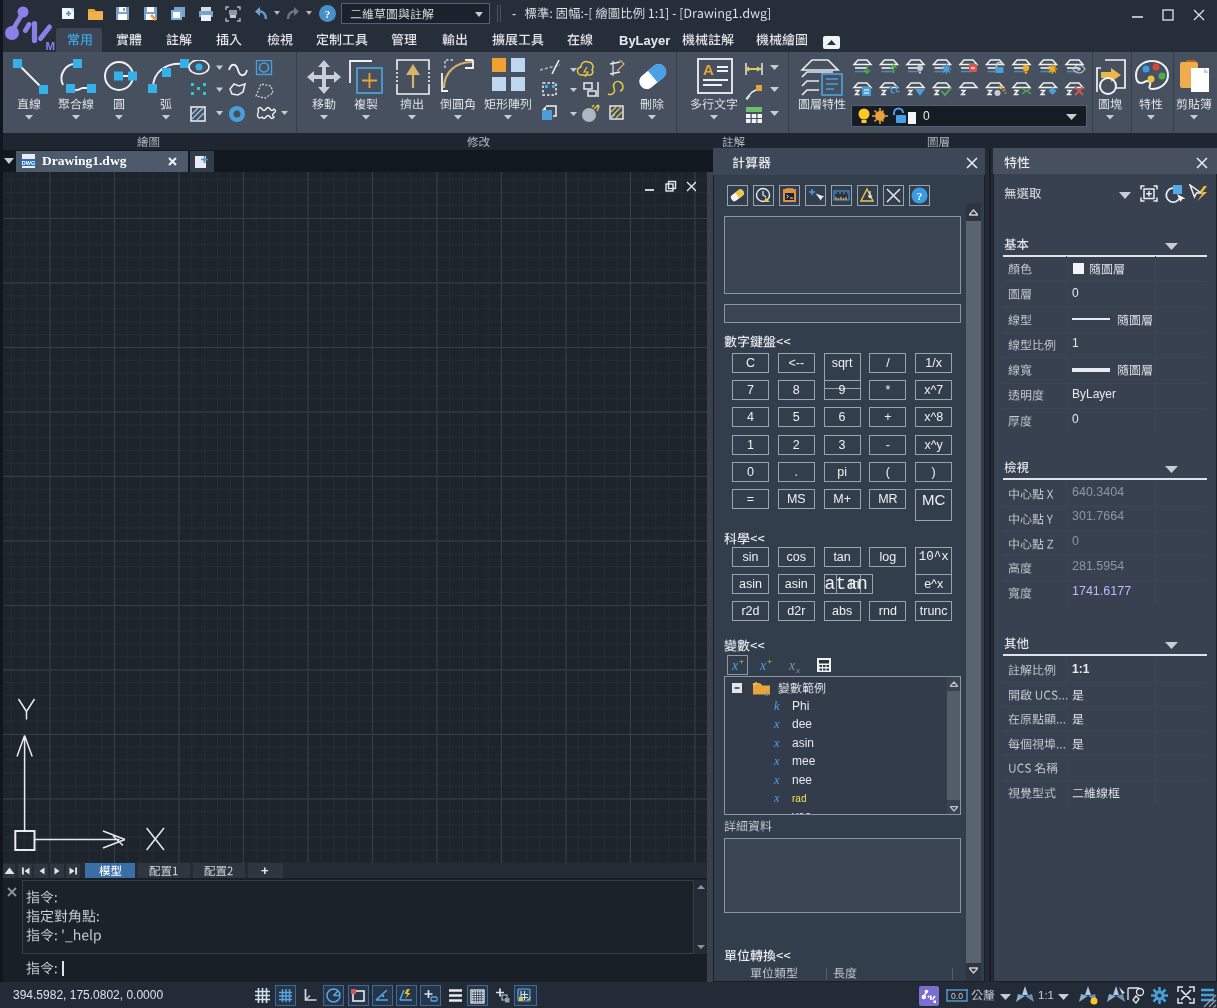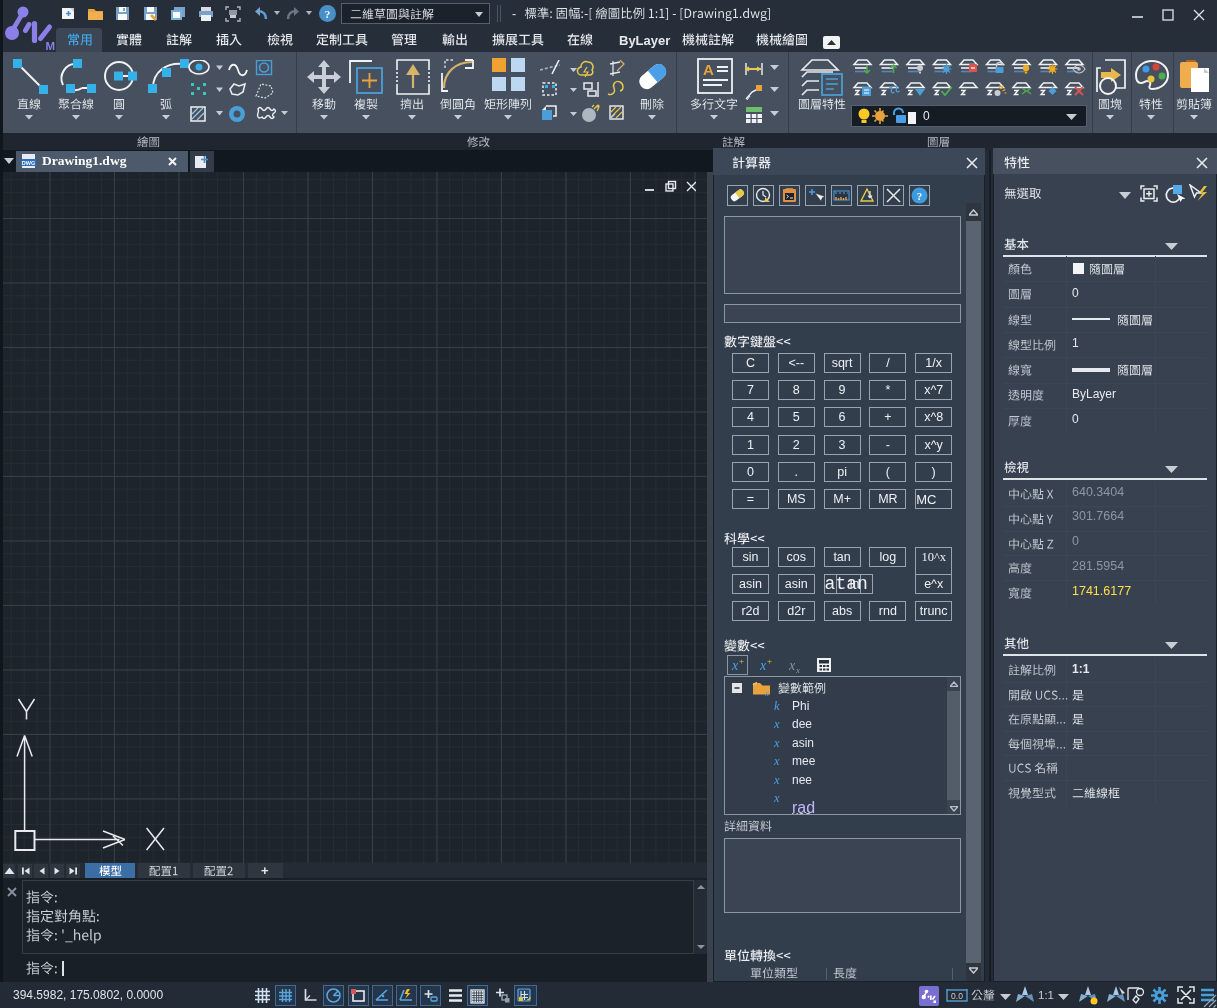--- a/index.html
+++ b/index.html
@@ -1171,21 +1171,21 @@
 <svg style="position:absolute;left:724.0px;top:334.6px;overflow:visible;" width="66.8" height="16.9" viewBox="0 -88 514 130" fill="#eceef2">
     <use href="#g108" x="0"></use>
     <use href="#g109" x="100"></use>
     <use href="#g110" x="200"></use>
     <use href="#g111" x="300"></use>
     <use href="#g112" x="400"></use>
     <use href="#g112" x="457"></use>
   </svg>
 <div class="abs" style="left:732.0px;top:353.0px;width:37px;height:20px;border:1px solid #9aa3b0;color:#eef0f4;font-size:12.5px;text-align:center;line-height:19px;font-family:'Liberation Sans'">C</div>
 <div class="abs" style="left:777.8px;top:353.0px;width:37px;height:20px;border:1px solid #9aa3b0;color:#eef0f4;font-size:12.5px;text-align:center;line-height:19px;font-family:'Liberation Sans'">&lt;--</div>
-<div class="abs" style="left:823.6px;top:353.0px;width:37px;height:20px;border:1px solid #9aa3b0;color:#eef0f4;font-size:12.5px;text-align:center;line-height:19px;font-family:'Liberation Sans'">sqrt</div>
+<div class="abs" style="left:823.6px;top:353.0px;width:37px;height:36px;border:1px solid #9aa3b0;color:#eef0f4;font-size:12.5px;text-align:center;line-height:19px;font-family:'Liberation Sans'">sqrt</div>
 <div class="abs" style="left:869.4px;top:353.0px;width:37px;height:20px;border:1px solid #9aa3b0;color:#eef0f4;font-size:12.5px;text-align:center;line-height:19px;font-family:'Liberation Sans'">/</div>
 <div class="abs" style="left:915.2px;top:353.0px;width:37px;height:20px;border:1px solid #9aa3b0;color:#eef0f4;font-size:12.5px;text-align:center;line-height:19px;font-family:'Liberation Sans'">1/x</div>
 <div class="abs" style="left:732.0px;top:380.2px;width:37px;height:20px;border:1px solid #9aa3b0;color:#eef0f4;font-size:12.5px;text-align:center;line-height:19px;font-family:'Liberation Sans'">7</div>
 <div class="abs" style="left:777.8px;top:380.2px;width:37px;height:20px;border:1px solid #9aa3b0;color:#eef0f4;font-size:12.5px;text-align:center;line-height:19px;font-family:'Liberation Sans'">8</div>
 <div class="abs" style="left:823.6px;top:380.2px;width:37px;height:20px;border:1px solid #9aa3b0;color:#eef0f4;font-size:12.5px;text-align:center;line-height:19px;font-family:'Liberation Sans'">9</div>
 <div class="abs" style="left:869.4px;top:380.2px;width:37px;height:20px;border:1px solid #9aa3b0;color:#eef0f4;font-size:12.5px;text-align:center;line-height:19px;font-family:'Liberation Sans'">*</div>
 <div class="abs" style="left:915.2px;top:380.2px;width:37px;height:20px;border:1px solid #9aa3b0;color:#eef0f4;font-size:12.5px;text-align:center;line-height:19px;font-family:'Liberation Sans'">x^7</div>
 <div class="abs" style="left:732.0px;top:407.4px;width:37px;height:20px;border:1px solid #9aa3b0;color:#eef0f4;font-size:12.5px;text-align:center;line-height:19px;font-family:'Liberation Sans'">4</div>
 <div class="abs" style="left:777.8px;top:407.4px;width:37px;height:20px;border:1px solid #9aa3b0;color:#eef0f4;font-size:12.5px;text-align:center;line-height:19px;font-family:'Liberation Sans'">5</div>
 <div class="abs" style="left:823.6px;top:407.4px;width:37px;height:20px;border:1px solid #9aa3b0;color:#eef0f4;font-size:12.5px;text-align:center;line-height:19px;font-family:'Liberation Sans'">6</div>
@@ -1198,32 +1198,32 @@
 <div class="abs" style="left:915.2px;top:434.6px;width:37px;height:20px;border:1px solid #9aa3b0;color:#eef0f4;font-size:12.5px;text-align:center;line-height:19px;font-family:'Liberation Sans'">x^y</div>
 <div class="abs" style="left:732.0px;top:461.8px;width:37px;height:20px;border:1px solid #9aa3b0;color:#eef0f4;font-size:12.5px;text-align:center;line-height:19px;font-family:'Liberation Sans'">0</div>
 <div class="abs" style="left:777.8px;top:461.8px;width:37px;height:20px;border:1px solid #9aa3b0;color:#eef0f4;font-size:12.5px;text-align:center;line-height:19px;font-family:'Liberation Sans'">.</div>
 <div class="abs" style="left:823.6px;top:461.8px;width:37px;height:20px;border:1px solid #9aa3b0;color:#eef0f4;font-size:12.5px;text-align:center;line-height:19px;font-family:'Liberation Sans'">pi</div>
 <div class="abs" style="left:869.4px;top:461.8px;width:37px;height:20px;border:1px solid #9aa3b0;color:#eef0f4;font-size:12.5px;text-align:center;line-height:19px;font-family:'Liberation Sans'">(</div>
 <div class="abs" style="left:915.2px;top:461.8px;width:37px;height:20px;border:1px solid #9aa3b0;color:#eef0f4;font-size:12.5px;text-align:center;line-height:19px;font-family:'Liberation Sans'">)</div>
 <div class="abs" style="left:732.0px;top:489.0px;width:37px;height:20px;border:1px solid #9aa3b0;color:#eef0f4;font-size:12.5px;text-align:center;line-height:19px;font-family:'Liberation Sans'">=</div>
 <div class="abs" style="left:777.8px;top:489.0px;width:37px;height:20px;border:1px solid #9aa3b0;color:#eef0f4;font-size:12.5px;text-align:center;line-height:19px;font-family:'Liberation Sans'">MS</div>
 <div class="abs" style="left:823.6px;top:489.0px;width:37px;height:20px;border:1px solid #9aa3b0;color:#eef0f4;font-size:12.5px;text-align:center;line-height:19px;font-family:'Liberation Sans'">M+</div>
 <div class="abs" style="left:869.4px;top:489.0px;width:37px;height:20px;border:1px solid #9aa3b0;color:#eef0f4;font-size:12.5px;text-align:center;line-height:19px;font-family:'Liberation Sans'">MR</div>
-<div class="abs" style="left:915.2px;top:489.0px;width:37px;height:20px;border:1px solid #9aa3b0;color:#eef0f4;font-size:13px;line-height:19px;font-family:'Liberation Sans'">MC</div>
+<div class="abs" style="left:915.2px;top:489.0px;width:37px;height:32px;border:1px solid #9aa3b0;color:#eef0f4;font-size:15px;text-align:center;line-height:19px;font-family:'Liberation Sans'">MC</div>
 <svg style="position:absolute;left:724.0px;top:531.6px;overflow:visible;" width="40.8" height="16.9" viewBox="0 -88 314 130" fill="#eceef2">
     <use href="#g113" x="0"></use>
     <use href="#g114" x="100"></use>
     <use href="#g112" x="200"></use>
     <use href="#g112" x="257"></use>
   </svg>
 <div class="abs" style="left:732.0px;top:547.0px;width:37px;height:20px;border:1px solid #9aa3b0;color:#eef0f4;font-size:12.5px;text-align:center;line-height:19px;font-family:'Liberation Sans'">sin</div>
 <div class="abs" style="left:777.8px;top:547.0px;width:37px;height:20px;border:1px solid #9aa3b0;color:#eef0f4;font-size:12.5px;text-align:center;line-height:19px;font-family:'Liberation Sans'">cos</div>
 <div class="abs" style="left:823.6px;top:547.0px;width:37px;height:20px;border:1px solid #9aa3b0;color:#eef0f4;font-size:12.5px;text-align:center;line-height:19px;font-family:'Liberation Sans'">tan</div>
 <div class="abs" style="left:869.4px;top:547.0px;width:37px;height:20px;border:1px solid #9aa3b0;color:#eef0f4;font-size:12.5px;text-align:center;line-height:19px;font-family:'Liberation Sans'">log</div>
-<div class="abs" style="left:915.2px;top:547.0px;width:37px;height:28px;border:1px solid #9aa3b0;color:#eef0f4;font-size:12.5px;text-align:center;line-height:19px;font-family:Liberation Serif, serif">10^x</div>
+<div class="abs" style="left:915.2px;top:547.0px;width:37px;height:28px;border:1px solid #9aa3b0;color:#eef0f4;font-size:12.5px;text-align:center;line-height:19px;font-family:Liberation Mono, monospace">10^x</div>
 <div class="abs" style="left:732.0px;top:574.2px;width:37px;height:20px;border:1px solid #9aa3b0;color:#eef0f4;font-size:12.5px;text-align:center;line-height:19px;font-family:'Liberation Sans'">asin</div>
 <div class="abs" style="left:777.8px;top:574.2px;width:37px;height:20px;border:1px solid #9aa3b0;color:#eef0f4;font-size:12.5px;text-align:center;line-height:19px;font-family:'Liberation Sans'">asin</div>
 <div class="abs" style="left:823.6px;top:574.2px;width:37px;height:20px;border:1px solid #9aa3b0;color:#eef0f4;font-size:18px;text-align:center;line-height:19px;font-family:Liberation Mono, monospace">atan</div>
 <div class="abs" style="left:836px;top:574.2px;width:37px;height:20px;border:1px solid #9aa3b0;color:#eef0f4;font-size:12.5px;text-align:center;line-height:19px;font-family:'Liberation Sans'">ln</div>
 <div class="abs" style="left:915.2px;top:574.2px;width:37px;height:20px;border:1px solid #9aa3b0;color:#eef0f4;font-size:12.5px;text-align:center;line-height:19px;font-family:'Liberation Sans'">e^x</div>
 <div class="abs" style="left:732.0px;top:601.4px;width:37px;height:20px;border:1px solid #9aa3b0;color:#eef0f4;font-size:12.5px;text-align:center;line-height:19px;font-family:'Liberation Sans'">r2d</div>
 <div class="abs" style="left:777.8px;top:601.4px;width:37px;height:20px;border:1px solid #9aa3b0;color:#eef0f4;font-size:12.5px;text-align:center;line-height:19px;font-family:'Liberation Sans'">d2r</div>
 <div class="abs" style="left:823.6px;top:601.4px;width:37px;height:20px;border:1px solid #9aa3b0;color:#eef0f4;font-size:12.5px;text-align:center;line-height:19px;font-family:'Liberation Sans'">abs</div>
 <div class="abs" style="left:869.4px;top:601.4px;width:37px;height:20px;border:1px solid #9aa3b0;color:#eef0f4;font-size:12.5px;text-align:center;line-height:19px;font-family:'Liberation Sans'">rnd</div>
 <div class="abs" style="left:915.2px;top:601.4px;width:37px;height:20px;border:1px solid #9aa3b0;color:#eef0f4;font-size:12.5px;text-align:center;line-height:19px;font-family:'Liberation Sans'">trunc</div>
@@ -1285,21 +1285,21 @@
     <div class="abs" style="left:67px;top:22px;color:#e6e9ed;font-size:12px">Phi</div>
     <div class="abs" style="left:49px;top:40.4px;color:#4aa0e8;font-size:12.5px;font-style:italic;font-family:'Liberation Serif'">x</div>
     <div class="abs" style="left:67px;top:40.4px;color:#e6e9ed;font-size:12px">dee</div>
     <div class="abs" style="left:49px;top:58.8px;color:#4aa0e8;font-size:12.5px;font-style:italic;font-family:'Liberation Serif'">x</div>
     <div class="abs" style="left:67px;top:58.8px;color:#e6e9ed;font-size:12px">asin</div>
     <div class="abs" style="left:49px;top:77.19999999999999px;color:#4aa0e8;font-size:12.5px;font-style:italic;font-family:'Liberation Serif'">x</div>
     <div class="abs" style="left:67px;top:77.19999999999999px;color:#e6e9ed;font-size:12px">mee</div>
     <div class="abs" style="left:49px;top:95.6px;color:#4aa0e8;font-size:12.5px;font-style:italic;font-family:'Liberation Serif'">x</div>
     <div class="abs" style="left:67px;top:95.6px;color:#e6e9ed;font-size:12px">nee</div>
     <div class="abs" style="left:49px;top:114.0px;color:#4aa0e8;font-size:12.5px;font-style:italic;font-family:'Liberation Serif'">x</div>
-    <div class="abs" style="left:67px;top:122px;color:#c4b5fd;font-size:16px">rad</div>
+    <div class="abs" style="left:67px;top:116px;color:#fde047;font-size:10px">rad</div>
     <div class="abs" style="left:49px;top:132.4px;color:#4aa0e8;font-size:12.5px;font-style:italic;font-family:'Liberation Serif'">x</div>
     <div class="abs" style="left:67px;top:132.4px;color:#e6e9ed;font-size:12px">vee</div>
   </div>
 <svg style="position:absolute;left:724.0px;top:820.4px;overflow:visible;" width="48.0" height="15.6" viewBox="0 -88 400 130" fill="#c8ccd4">
     <use href="#g119" x="0"></use>
     <use href="#g120" x="100"></use>
     <use href="#g121" x="200"></use>
     <use href="#g122" x="300"></use>
   </svg>
 <div class="abs" style="left:724px;top:838px;width:237px;height:75px;background:#3a4452;border:1px solid #8d96a4"></div>
@@ -1470,21 +1470,21 @@
     <use href="#g152" x="0"></use>
     <use href="#g132" x="100"></use>
   </svg>
 <div class="abs" style="left:1072px;top:559px;color:#8d96a2;font-size:12.5px">281.5954</div>
 <div class="abs" style="left:1003px;top:580.1999999999999px;width:204px;height:1px;background:#3c4755"></div>
 <div class="abs" style="left:1066px;top:580.1999999999999px;width:1px;height:25px;background:#3c4755"></div>
 <svg style="position:absolute;left:1008.0px;top:587.1px;overflow:visible;" width="24.0" height="15.6" viewBox="0 -88 200 130" fill="#c4cad3">
     <use href="#g143" x="0"></use>
     <use href="#g132" x="100"></use>
   </svg>
-<div class="abs" style="left:1072px;top:584px;color:#fde047;font-size:12.5px">1741.6177</div>
+<div class="abs" style="left:1072px;top:584px;color:#c4b5fd;font-size:12.5px">1741.6177</div>
 <svg style="position:absolute;left:1004.0px;top:637.0px;overflow:visible;" width="25.0" height="16.2" viewBox="0 -88 200 130" fill="#e6e9ed">
     <use href="#g153" x="0"></use>
     <use href="#g154" x="100"></use>
   </svg>
 <svg class="abs" style="left:1165px;top:641px" width="13" height="9">
     <path d="M0 1h13l-6.5 7z" fill="#c8ccd4"></path>
   </svg>
 <div class="abs" style="left:1003px;top:654px;width:204px;height:1.5px;background:#dfe3e8"></div>
 <div class="abs" style="left:1066px;top:657px;width:1px;height:25px;background:#3c4755"></div>
 <svg style="position:absolute;left:1008.0px;top:663.9px;overflow:visible;" width="48.0" height="15.6" viewBox="0 -88 400 130" fill="#c4cad3">

